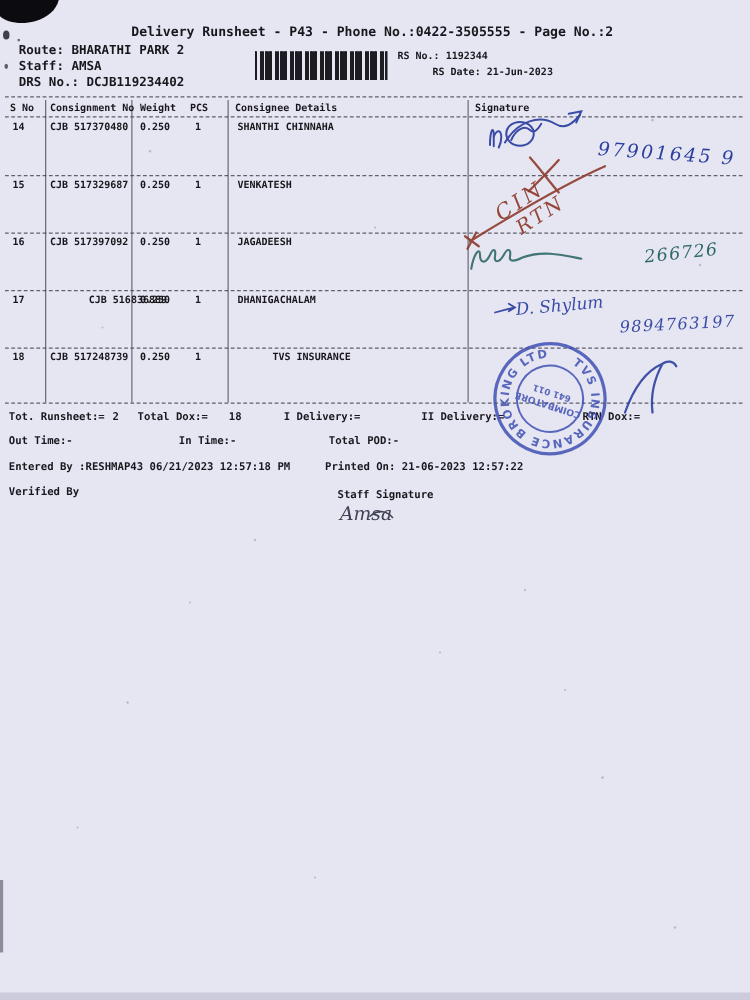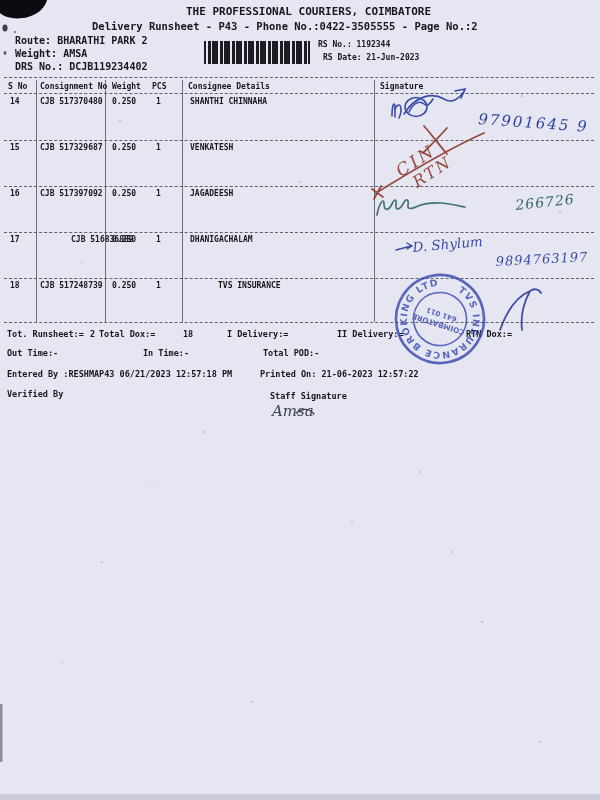--- a/index.html
+++ b/index.html
@@ -21,27 +21,26 @@
       repeating-linear-gradient(90deg,#1c1c22 0 2px,rgba(0,0,0,0) 2px 4px),
       repeating-linear-gradient(90deg,#1c1c22 0 1px,rgba(0,0,0,0) 1px 6px),
       repeating-linear-gradient(90deg,rgba(0,0,0,0) 0 9px,#1c1c22 9px 12px);}
   .ink{position:absolute;left:0;top:0;pointer-events:none;}
 </style>
 </head>
 <body>
 
 <div class="page">
 
-  <div class="t s11" style="left:186px;top:6px;">THE PROFESSIONAL COURIERS, COIMBATORE</div>
-  <div class="t s10" style="left:92px;top:21px;">Delivery Runsheet - P43 - Phone No.:0422-3505555 - Page No.:2</div>
+  <div class="t s10" style="left:105px;top:21px;">Delivery Runsheet - P43 - Phone No.:0422-3505555 - Page No.:2</div>
   <div class="t s9" style="left:15px;top:35px;">Route: BHARATHI PARK 2</div>
-  <div class="t s9" style="left:15px;top:48px;">Weight: AMSA</div>
+  <div class="t s9" style="left:15px;top:48px;">Staff: AMSA</div>
   <div class="t s9" style="left:15px;top:61px;">DRS No.: DCJB119234402</div>
   <div class="t" style="left:318px;top:41px;">RS No.: 1192344</div>
-  <div class="t" style="left:312px;top:54px;padding-left:11px;">RS Date: 21-Jun-2023</div>
+  <div class="t" style="left:335px;top:54px;padding-left:11px;">RS Date: 21-Jun-2023</div>
   <div class="barcode"></div>
 
   <div class="hl" style="top:77px"></div>
   <div class="hl" style="top:93px"></div>
   <div class="hl" style="top:140px"></div>
   <div class="hl" style="top:186px"></div>
   <div class="hl" style="top:232px"></div>
   <div class="hl" style="top:278px"></div>
   <div class="hl" style="top:322px"></div>
   <div class="vl" style="left:36px"></div>
@@ -91,21 +90,21 @@
   <div>
     <div class="t" style="left:10px;top:282px;">18</div>
     <div class="t" style="left:40px;top:282px;">CJB 517248739</div>
     <div class="t" style="left:112px;top:282px;">0.250</div>
     <div class="t" style="left:156px;top:282px;">1</div>
     <div class="t" style="left:190px;top:282px;margin-left:28px;">TVS INSURANCE</div>
   </div>
 
   <div class="t s85" style="left:7px;top:330px;">Tot. Runsheet:=</div>
   <div class="t s85" style="left:90px;top:330px;">2</div>
-  <div class="t s85" style="left:99px;top:330px;text-align:right;">Total Dox:=</div>
+  <div class="t s85" style="left:110px;top:330px;text-align:right;">Total Dox:=</div>
   <div class="t s85" style="left:183px;top:330px;">18</div>
   <div class="t s85" style="left:227px;top:330px;">I Delivery:=</div>
   <div class="t s85" style="left:337px;top:330px;">II Delivery:=</div>
   <div class="t s85" style="left:466px;top:330px;">RTN Dox:=</div>
   <div class="t s85" style="left:7px;top:349px;">Out Time:-</div>
   <div class="t s85" style="left:143px;top:349px;text-align:center;">In Time:-</div>
   <div class="t s85" style="left:263px;top:349px;">Total POD:-</div>
   <div class="t s85" style="left:7px;top:370px;">Entered By :RESHMAP43 06/21/2023 12:57:18 PM</div>
   <div class="t s85" style="left:260px;top:370px;">Printed On: 21-06-2023 12:57:22</div>
   <div class="t s85" style="left:7px;top:390px;">Verified By</div>

